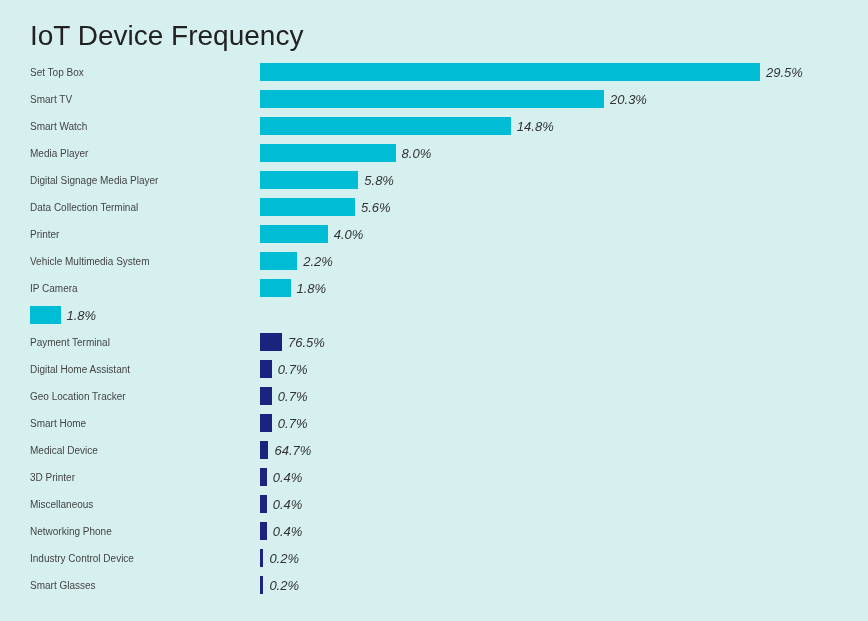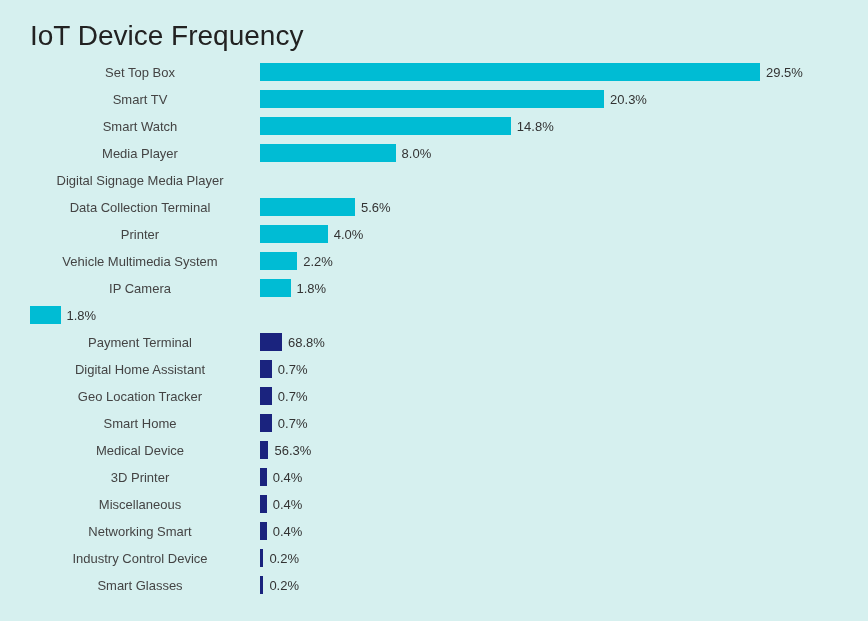--- a/index.html
+++ b/index.html
@@ -20,30 +20,31 @@
       width: 100%;
     }
     .bar-row {
       display: flex;
       align-items: center;
       margin-bottom: 5px;
       height: 22px;
     }
     .label {
       width: 230px;
-      text-align: center;
+      text-align: left;
       padding-right: 10px;
-      font-size: 13px;
+      font-size: 10px;
       color: #444;
       flex-shrink: 0;
     }
     .bar-area {
       flex: 1;
       display: flex;
       align-items: center;
+      font-style: italic;
     }
     .bar {
       height: 18px;
       background-color: #00bcd4;
       display: inline-block;
     }
     .bar.dark {
       background-color: #1a237e;
     }
     .pct {
@@ -82,20 +83,24 @@
     </div>
     <div class="bar-row">
       <div class="label">Media Player</div>
       <div class="bar-area">
         <div class="bar" style="width: 135.593px;"></div>
         <span class="pct">8.0%</span>
       </div>
     </div>
     <div class="bar-row">
       <div class="label">Digital Signage Media Player</div>
+      <div class="bar-area">
+        <div class="bar" style="width: 98.3051px;"></div>
+        <span class="pct">5.8%</span>
+      </div>
     </div>
     <div class="bar-row">
       <div class="label">Data Collection Terminal</div>
       <div class="bar-area">
         <div class="bar" style="width: 94.9153px;"></div>
         <span class="pct">5.6%</span>
       </div>
     </div>
     <div class="bar-row">
       <div class="label">Printer</div>
@@ -121,21 +126,21 @@
     <div class="bar-row">
       <div class="bar-area">
         <div class="bar" style="width: 30.5085px;"></div>
         <span class="pct">1.8%</span>
       </div>
     </div>
     <div class="bar-row">
       <div class="label">Payment Terminal</div>
       <div class="bar-area">
         <div class="bar dark" style="width: 22.0339px;"></div>
-        <span class="pct">68.8%</span>
+        <span class="pct">76.5%</span>
       </div>
     </div>
     <div class="bar-row">
       <div class="label">Digital Home Assistant</div>
       <div class="bar-area">
         <div class="bar dark" style="width: 11.8644px;"></div>
         <span class="pct">0.7%</span>
       </div>
     </div>
     <div class="bar-row">
@@ -149,39 +154,39 @@
       <div class="label">Smart Home</div>
       <div class="bar-area">
         <div class="bar dark" style="width: 11.8644px;"></div>
         <span class="pct">0.7%</span>
       </div>
     </div>
     <div class="bar-row">
       <div class="label">Medical Device</div>
       <div class="bar-area">
         <div class="bar dark" style="width: 8.47458px;"></div>
-        <span class="pct">56.3%</span>
+        <span class="pct">64.7%</span>
       </div>
     </div>
     <div class="bar-row">
       <div class="label">3D Printer</div>
       <div class="bar-area">
         <div class="bar dark" style="width: 6.77966px;"></div>
         <span class="pct">0.4%</span>
       </div>
     </div>
     <div class="bar-row">
       <div class="label">Miscellaneous</div>
       <div class="bar-area">
         <div class="bar dark" style="width: 6.77966px;"></div>
         <span class="pct">0.4%</span>
       </div>
     </div>
     <div class="bar-row">
-      <div class="label">Networking Smart</div>
+      <div class="label">Networking Phone</div>
       <div class="bar-area">
         <div class="bar dark" style="width: 6.77966px;"></div>
         <span class="pct">0.4%</span>
       </div>
     </div>
     <div class="bar-row">
       <div class="label">Industry Control Device</div>
       <div class="bar-area">
         <div class="bar dark" style="width: 3.38983px;"></div>
         <span class="pct">0.2%</span>

